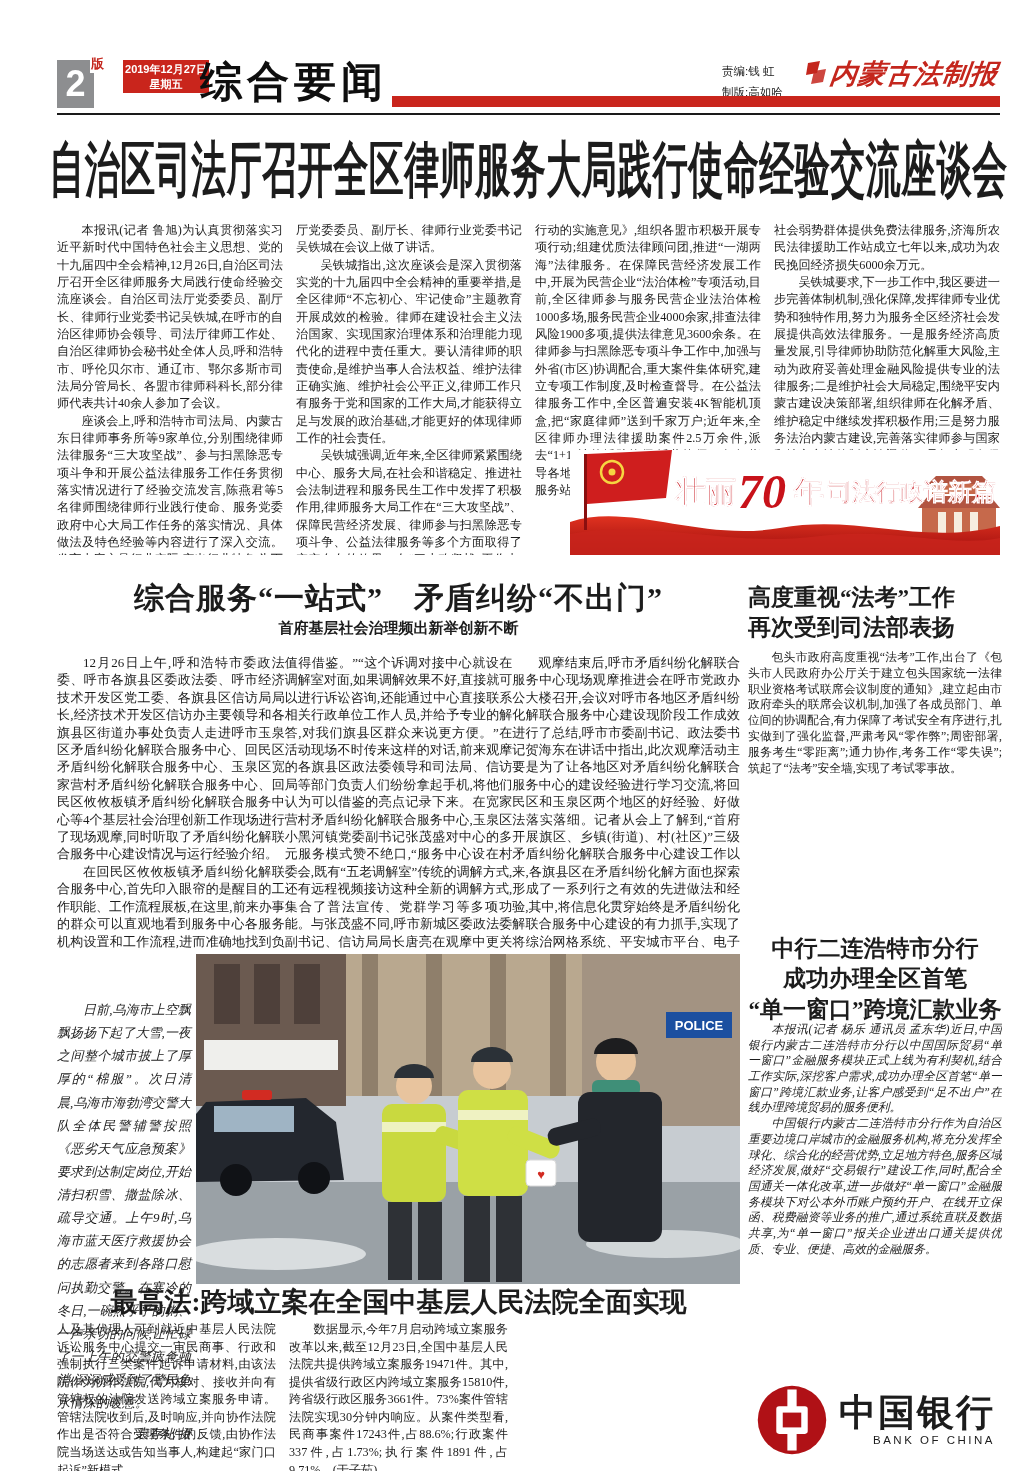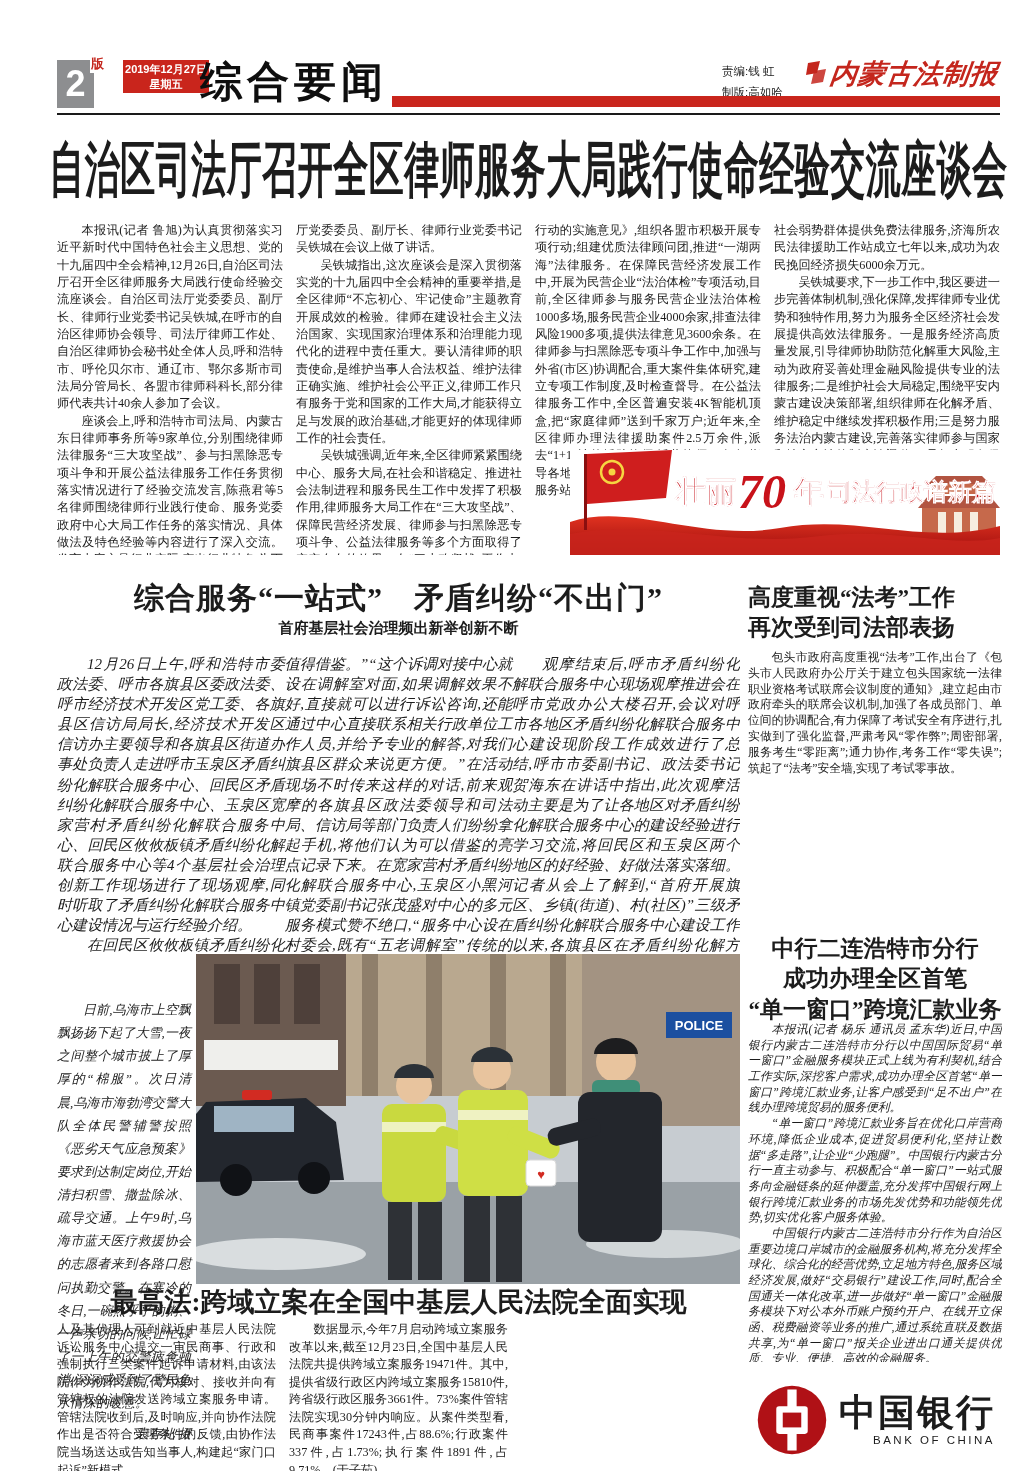--- a/index.html
+++ b/index.html
@@ -37,21 +37,21 @@
 
   
   .banner{left:570px;top:450px;width:430px;height:105px;background:#737373;z-index:5;}
 
   
   .centerhl{left:57px;top:578px;width:683px;text-align:center;font-size:30px;font-weight:900;letter-spacing:1px;}
   .centersub{left:57px;top:619px;width:683px;text-align:center;
              font-family:"Liberation Sans","DejaVu Sans",sans-serif;font-size:15px;font-weight:bold;}
   .centercols{left:57px;top:654px;width:683px;height:298px;display:grid;
               grid-template-columns:repeat(3,1fr);
-              font-size:15px;line-height:1.34;overflow:hidden;font-style:italic;}
+              font-size:13px;line-height:1.34;overflow:hidden;}
 
   
   .caption{left:57px;top:998px;width:134px;font-size:13px;line-height:1.78;
            font-style:italic;text-align:justify;}
   .credit{text-align:right;font-style:italic;margin-top:8px;}
   .photo{left:196px;top:954px;width:544px;height:330px;}
 
   
   .bottomhl{left:57px;top:1284px;width:683px;text-align:center;font-size:27px;font-weight:900;}
   .bottomcols{left:57px;top:1321px;width:683px;height:150px;display:grid;
@@ -262,21 +262,20 @@
 
   </div>
 
   <div class="abs rb-hl">
     <div>中行二连浩特市分行</div>
     <div>成功办理全区首笔</div>
     <div>“单一窗口”跨境汇款业务</div>
   </div>
   <div class="abs rb-body bodytext">
     <p class="ind">本报讯(记者 杨乐 通讯员 孟东华)近日,中国银行内蒙古二连浩特市分行以中国国际贸易“单一窗口”金融服务模块正式上线为有利契机,结合工作实际,深挖客户需求,成功办理全区首笔“单一窗口”跨境汇款业务,让客户感受到“足不出户”在线办理跨境贸易的服务便利。</p>
-    <p class="ind">“单一窗口”跨境汇款业务旨在优化口岸营商环境,降低企业成本,促进贸易便利化,坚持让数据“多走路”,让企业“少跑腿”。中国银行内蒙古分行一直主动参与、积极配合“单一窗口”一站式服务向金融链条的延伸覆盖,充分发挥中国银行网上银行跨境汇款业务的市场先发优势和功能领先优势,切实优化客户服务体验。</p>
     <p class="ind">中国银行内蒙古二连浩特市分行作为自治区重要边境口岸城市的金融服务机构,将充分发挥全球化、综合化的经营优势,立足地方特色,服务区域经济发展,做好“交易银行”建设工作,同时,配合全国通关一体化改革,进一步做好“单一窗口”金融服务模块下对公本外币账户预约开户、在线开立保函、税费融资等业务的推广,通过系统直联及数据共享,为“单一窗口”报关企业进出口通关提供优质、专业、便捷、高效的金融服务。</p>
   </div>
 
   <div class="abs boc">
     <svg width="74" height="74" viewBox="-40 -40 80 80">
       <circle cx="0" cy="0" r="37" fill="#b01116"></circle>
       <rect x="-5" y="-33" width="10" height="66" fill="#ffffff"></rect>
       <rect x="-17" y="-15" width="34" height="30" rx="3" fill="#ffffff"></rect>
       <rect x="-10" y="-8" width="20" height="16" fill="#b01116"></rect>
     </svg>

